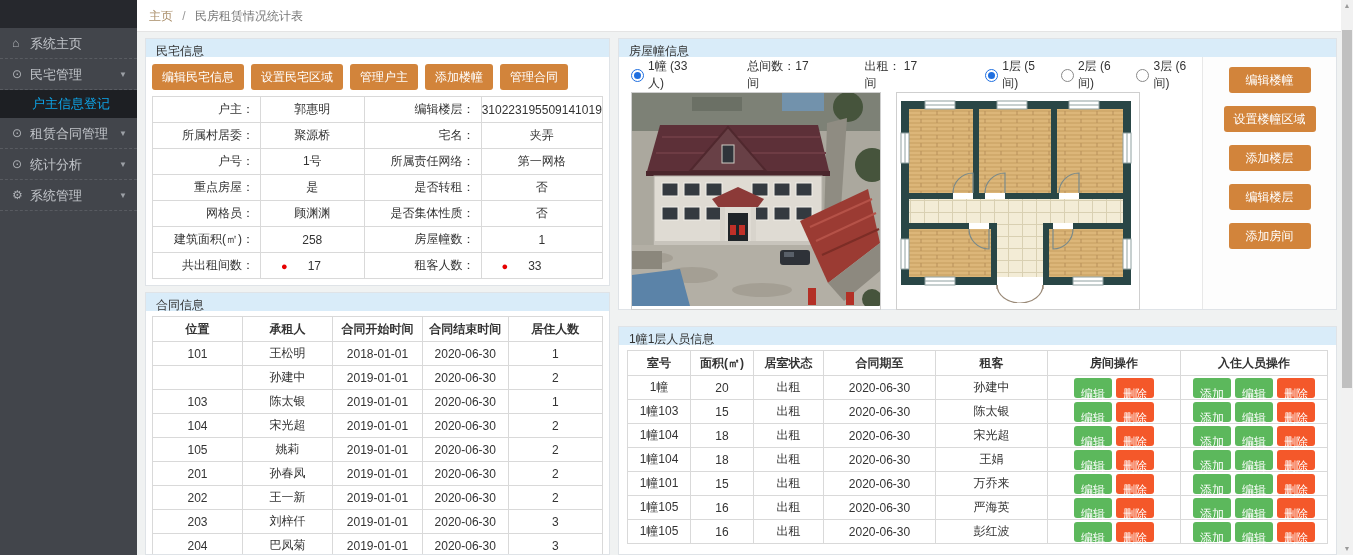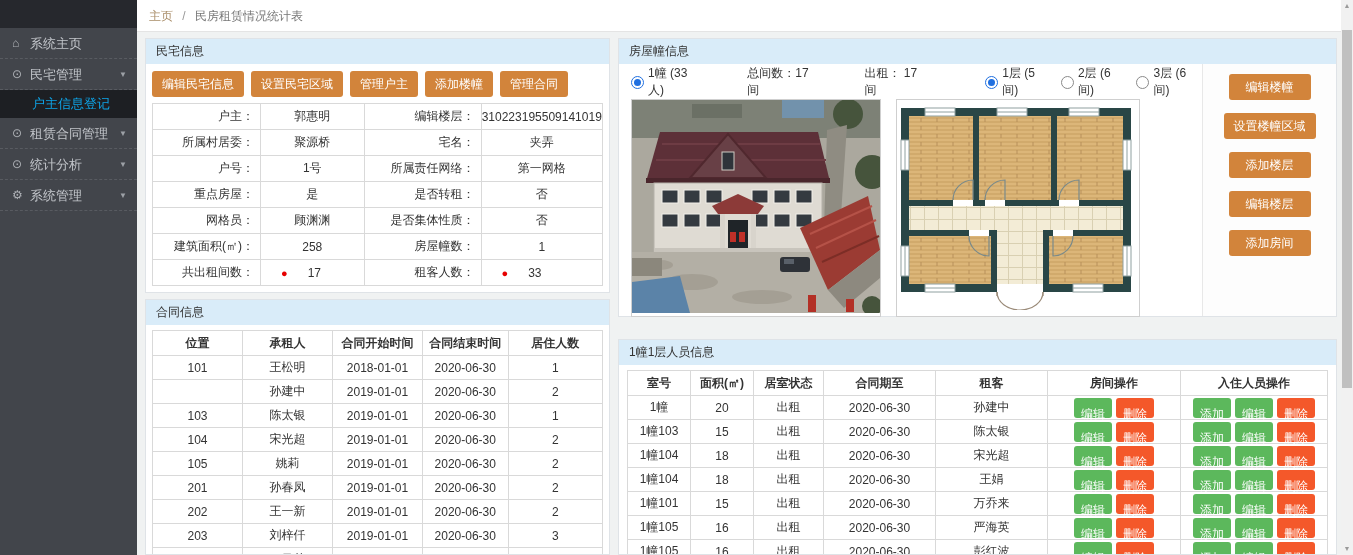--- a/index.html
+++ b/index.html
@@ -21,24 +21,24 @@
 
   
   .main { position:absolute; left:137px; top:0; right:0; height:555px; }
   .crumbbar { height:32px; background:#fff; border-bottom:1px solid #e4e4e4; line-height:32px; padding-left:12px; font-size:12px; }
   .crumb-home { color:#a98d68; cursor:pointer; }
   .crumb-sep { color:#999; margin:0 6px; }
   .crumb-cur { color:#777;font-family:Liberation Serif, serif; }
 
   .content { position:absolute; top:32px; left:0; right:12px; bottom:0; padding:6px 4px 0 8px; display:flex; gap:8px; overflow:hidden; }
   .panel { background:#fff; border:1px solid #dfe3e7; }
-  .panel-header { background:#d9ecf9; padding:0 10px; height:25px; line-height:25px; font-size:12px; color:#333; }
+  .panel-header { background:#d9ecf9; padding:0 10px; height:18px; line-height:25px; font-size:12px; color:#333; }
 
   .col-left { width:465px; flex:none; display:flex; flex-direction:column; gap:6px; }
-  .col-right { flex:1; display:flex; flex-direction:column; gap:22px; min-width:0; }
+  .col-right { flex:1; display:flex; flex-direction:column; gap:16px; min-width:0; }
 
   
   .toolbar { padding:7px 6px 6px 6px; display:flex; gap:7px; }
   .btn-orange { background:#d2843b; color:#fff; border:none; border-radius:3px; font-size:12px;
                 height:26px; padding:0 10px; cursor:pointer; font-family:inherit; white-space:nowrap; }
   table { border-collapse:collapse; width:100%; table-layout:fixed; }
   .form-table { margin:0 6px 6px 6px; width:calc(100% - 12px); }
   .form-table th, .form-table td { border:1px solid #d9d9d9; height:26px; font-size:12px; font-weight:normal; }
   .form-table th { text-align:right; padding-right:6px; color:#333; background:#fff; }
   .form-table td { text-align:center; color:#333; }

